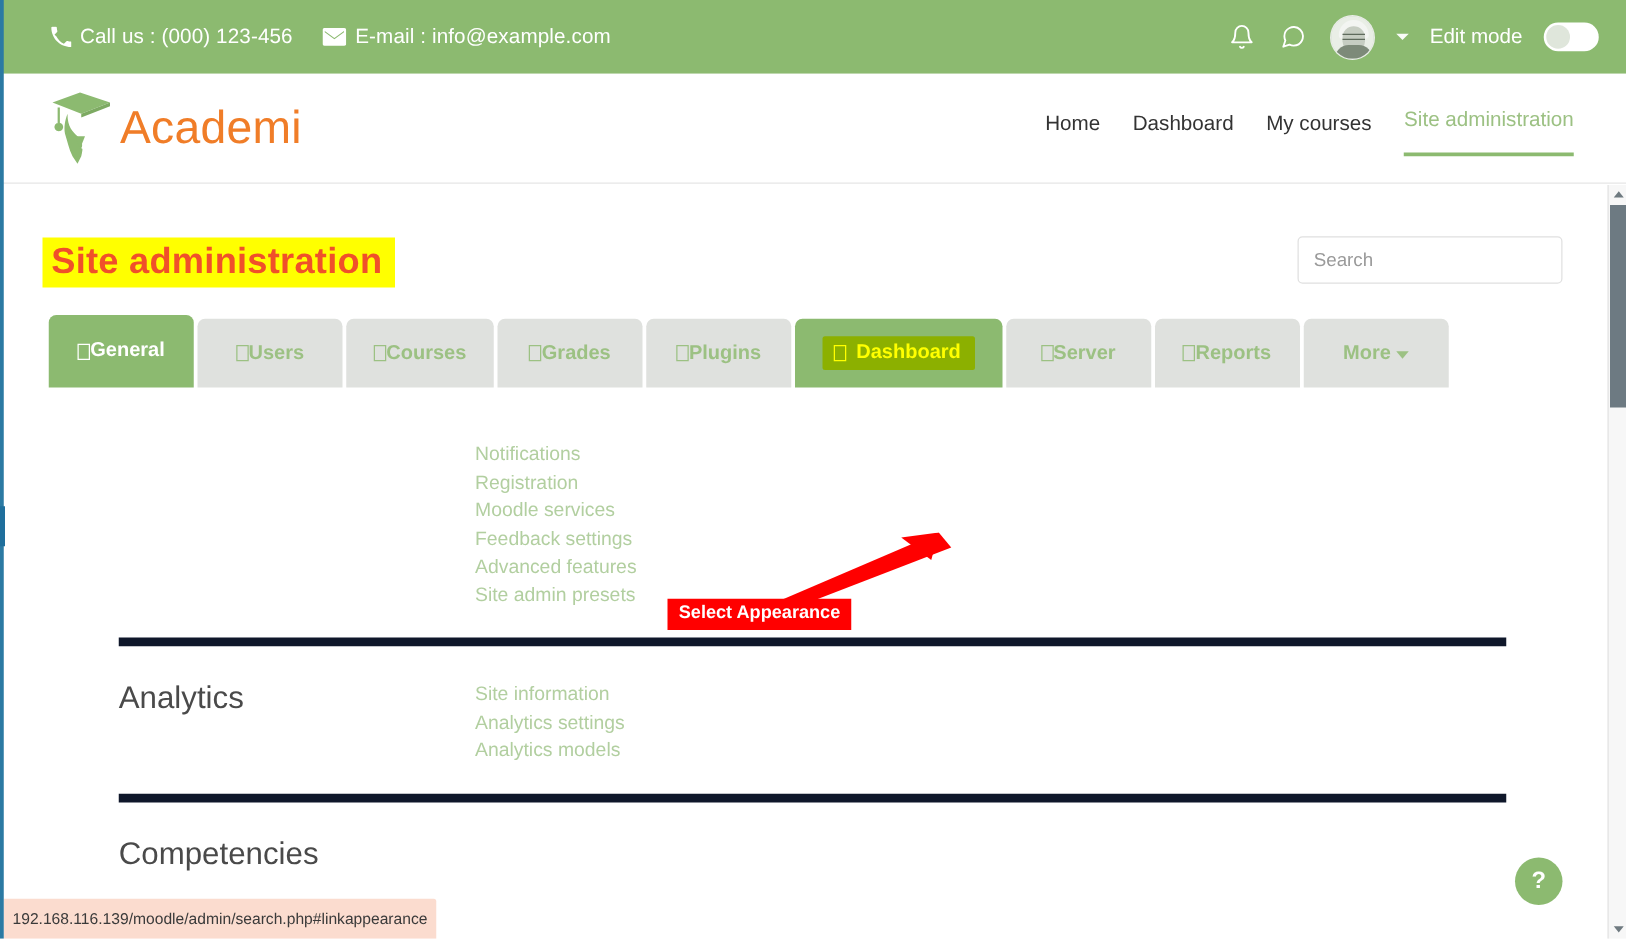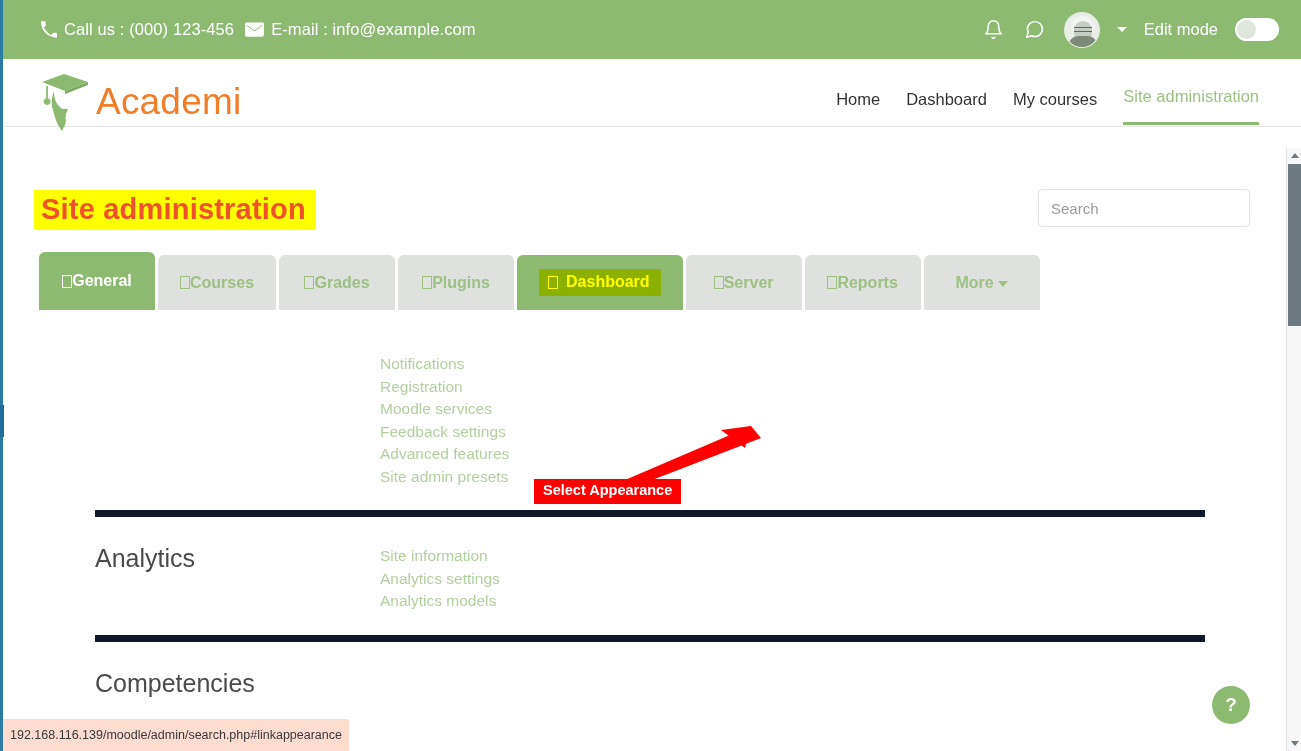--- a/index.html
+++ b/index.html
@@ -21,21 +21,21 @@
     background:#1f6f9c; z-index:61;
   }
 
   
   .topbar {
     position:absolute; left:0; top:0; width:1301px; height:59px;
     background:#8cba70; color:#ffffff;
     display:flex; align-items:center;
   }
   .topbar-left {
-    display:flex; align-items:center; margin-left:40px; gap:11px;
+    display:flex; align-items:center; margin-left:40px; gap:24px;
     font-size:16.5px; letter-spacing:.1px;
   }
   .tb-item { display:flex; align-items:center; gap:7px; white-space:nowrap; }
   .tb-icon { display:inline-flex; align-items:center; justify-content:center; }
   .tb-icon svg { display:block; }
 
   .topbar-right {
     margin-left:auto; margin-right:22px;
     display:flex; align-items:center; gap:17px;
   }
@@ -72,21 +72,21 @@
     width:44px; height:23px; border-radius:12px; background:#ffffff;
     position:relative; cursor:pointer; flex:none;
   }
   .toggle .knob {
     position:absolute; left:2px; top:2px; width:19px; height:19px;
     border-radius:50%; background:#dfe6db;
   }
 
   
   .header {
-    position:absolute; left:0; top:59px; width:1301px; height:68px;
+    position:absolute; left:0; top:59px; width:1301px; height:88px;
     background:#ffffff; border-bottom:1px solid #e6e6e6;
   }
   .logo-wrap {
     position:absolute; left:38px; top:10px;
     display:flex; align-items:center; gap:4px;
   }
   .logo-mark { width:54px; height:64px; position:relative; }
   .logo-text {
     font-size:37px; color:#f07d28; letter-spacing:.2px;
     font-weight:400; line-height:1;
@@ -307,20 +307,24 @@
 
   </div>
 
   <div class="tabs">
     <div class="tab active">
       <span class="tofu"></span>
       <span>General</span>
     </div>
     <div class="tab">
       <span class="tofu"></span>
+      <span>Users</span>
+    </div>
+    <div class="tab">
+      <span class="tofu"></span>
       <span>Courses</span>
     </div>
     <div class="tab">
       <span class="tofu"></span>
       <span>Grades</span>
     </div>
     <div class="tab">
       <span class="tofu"></span>
       <span>Plugins</span>
     </div>

